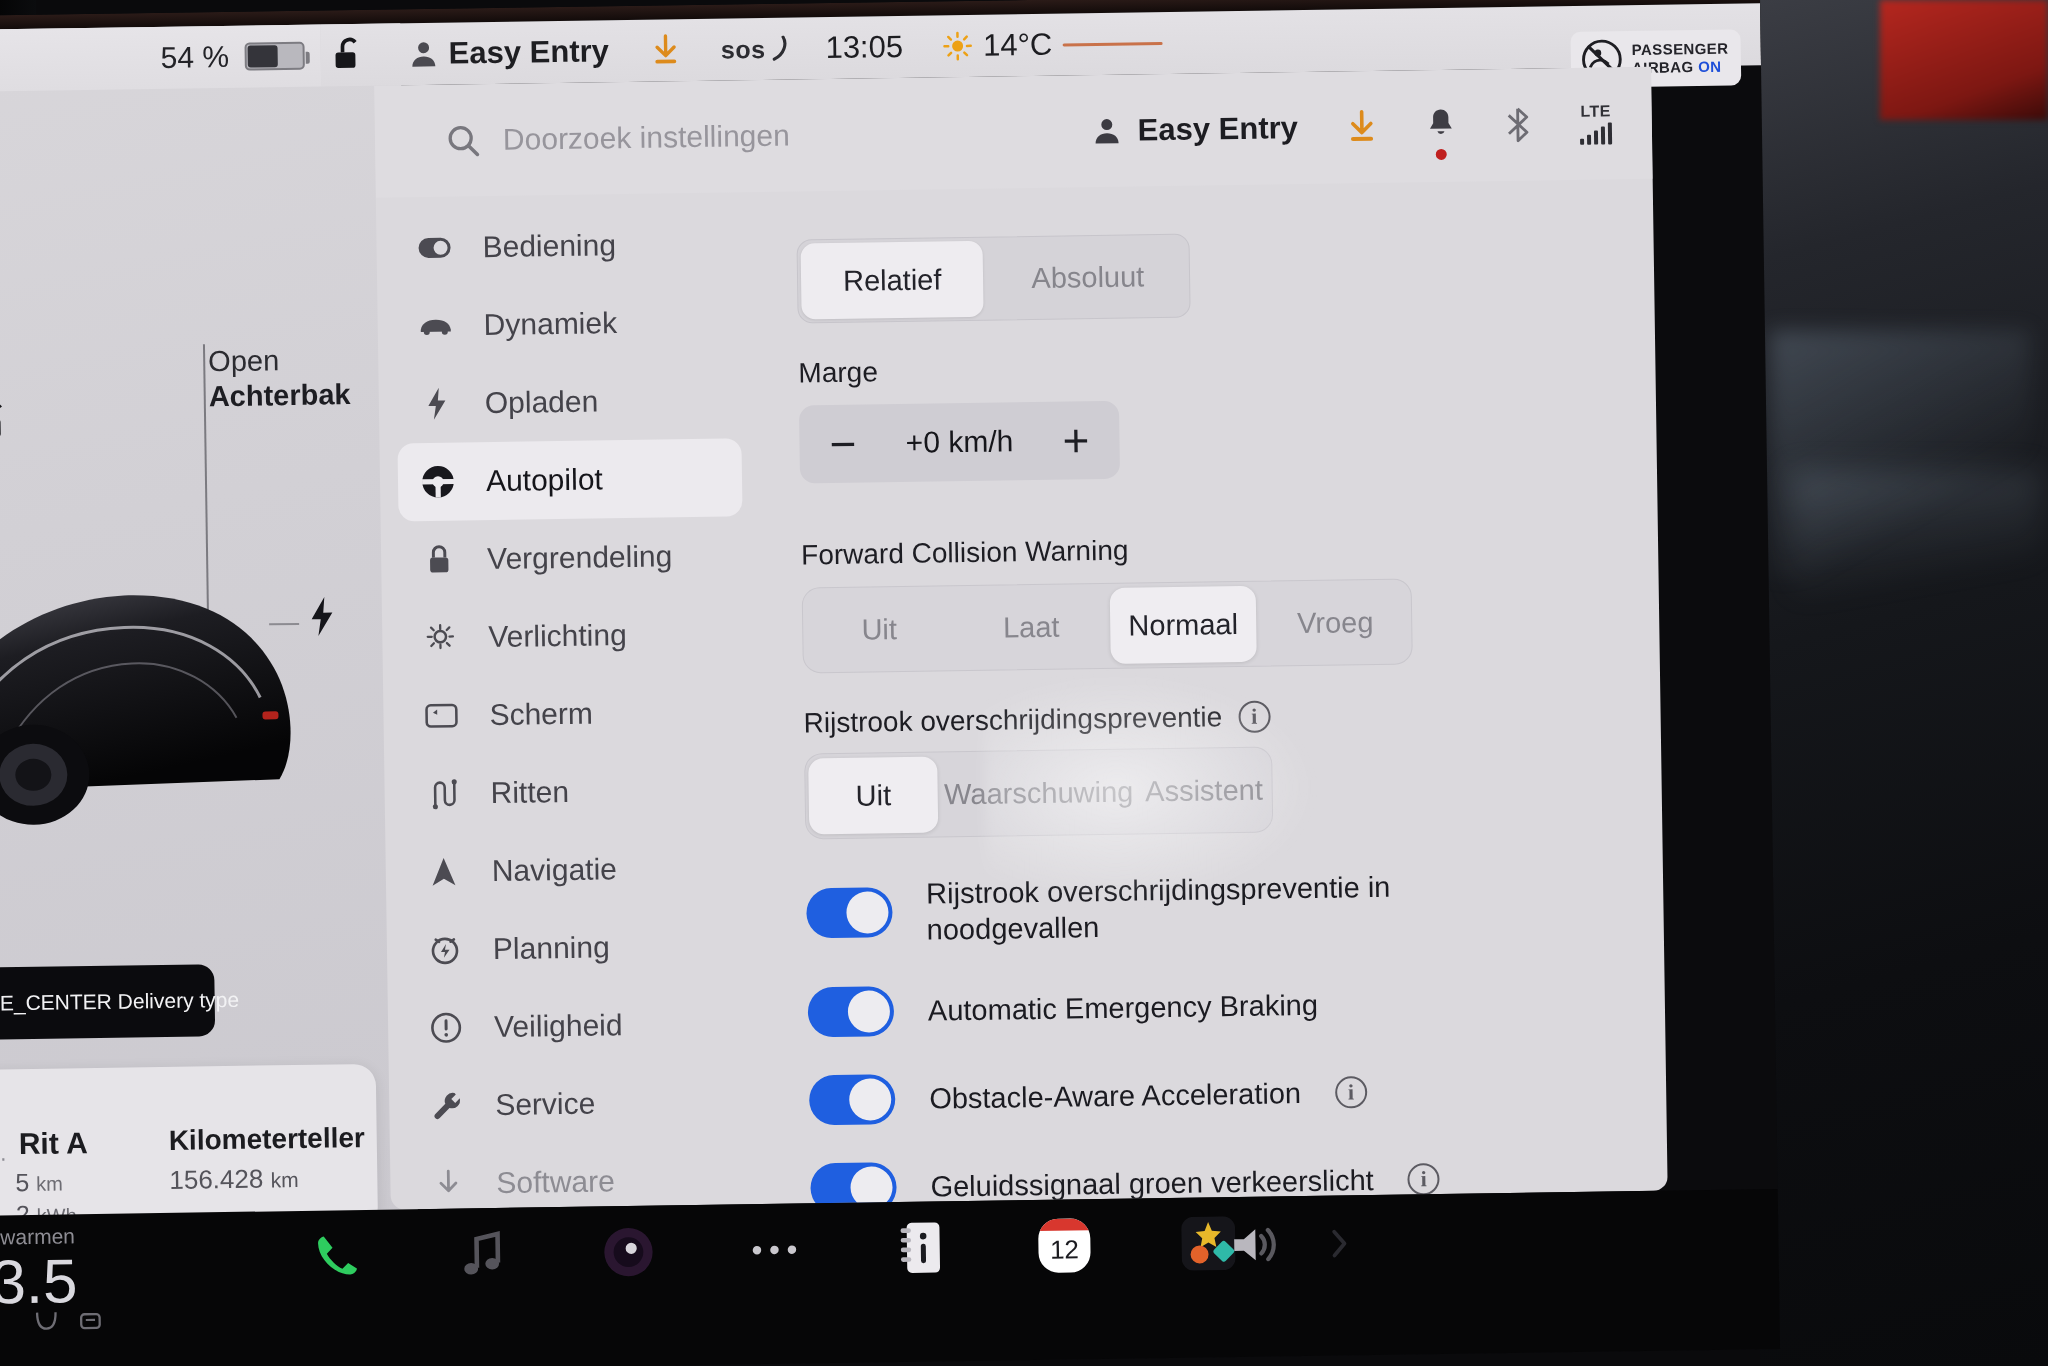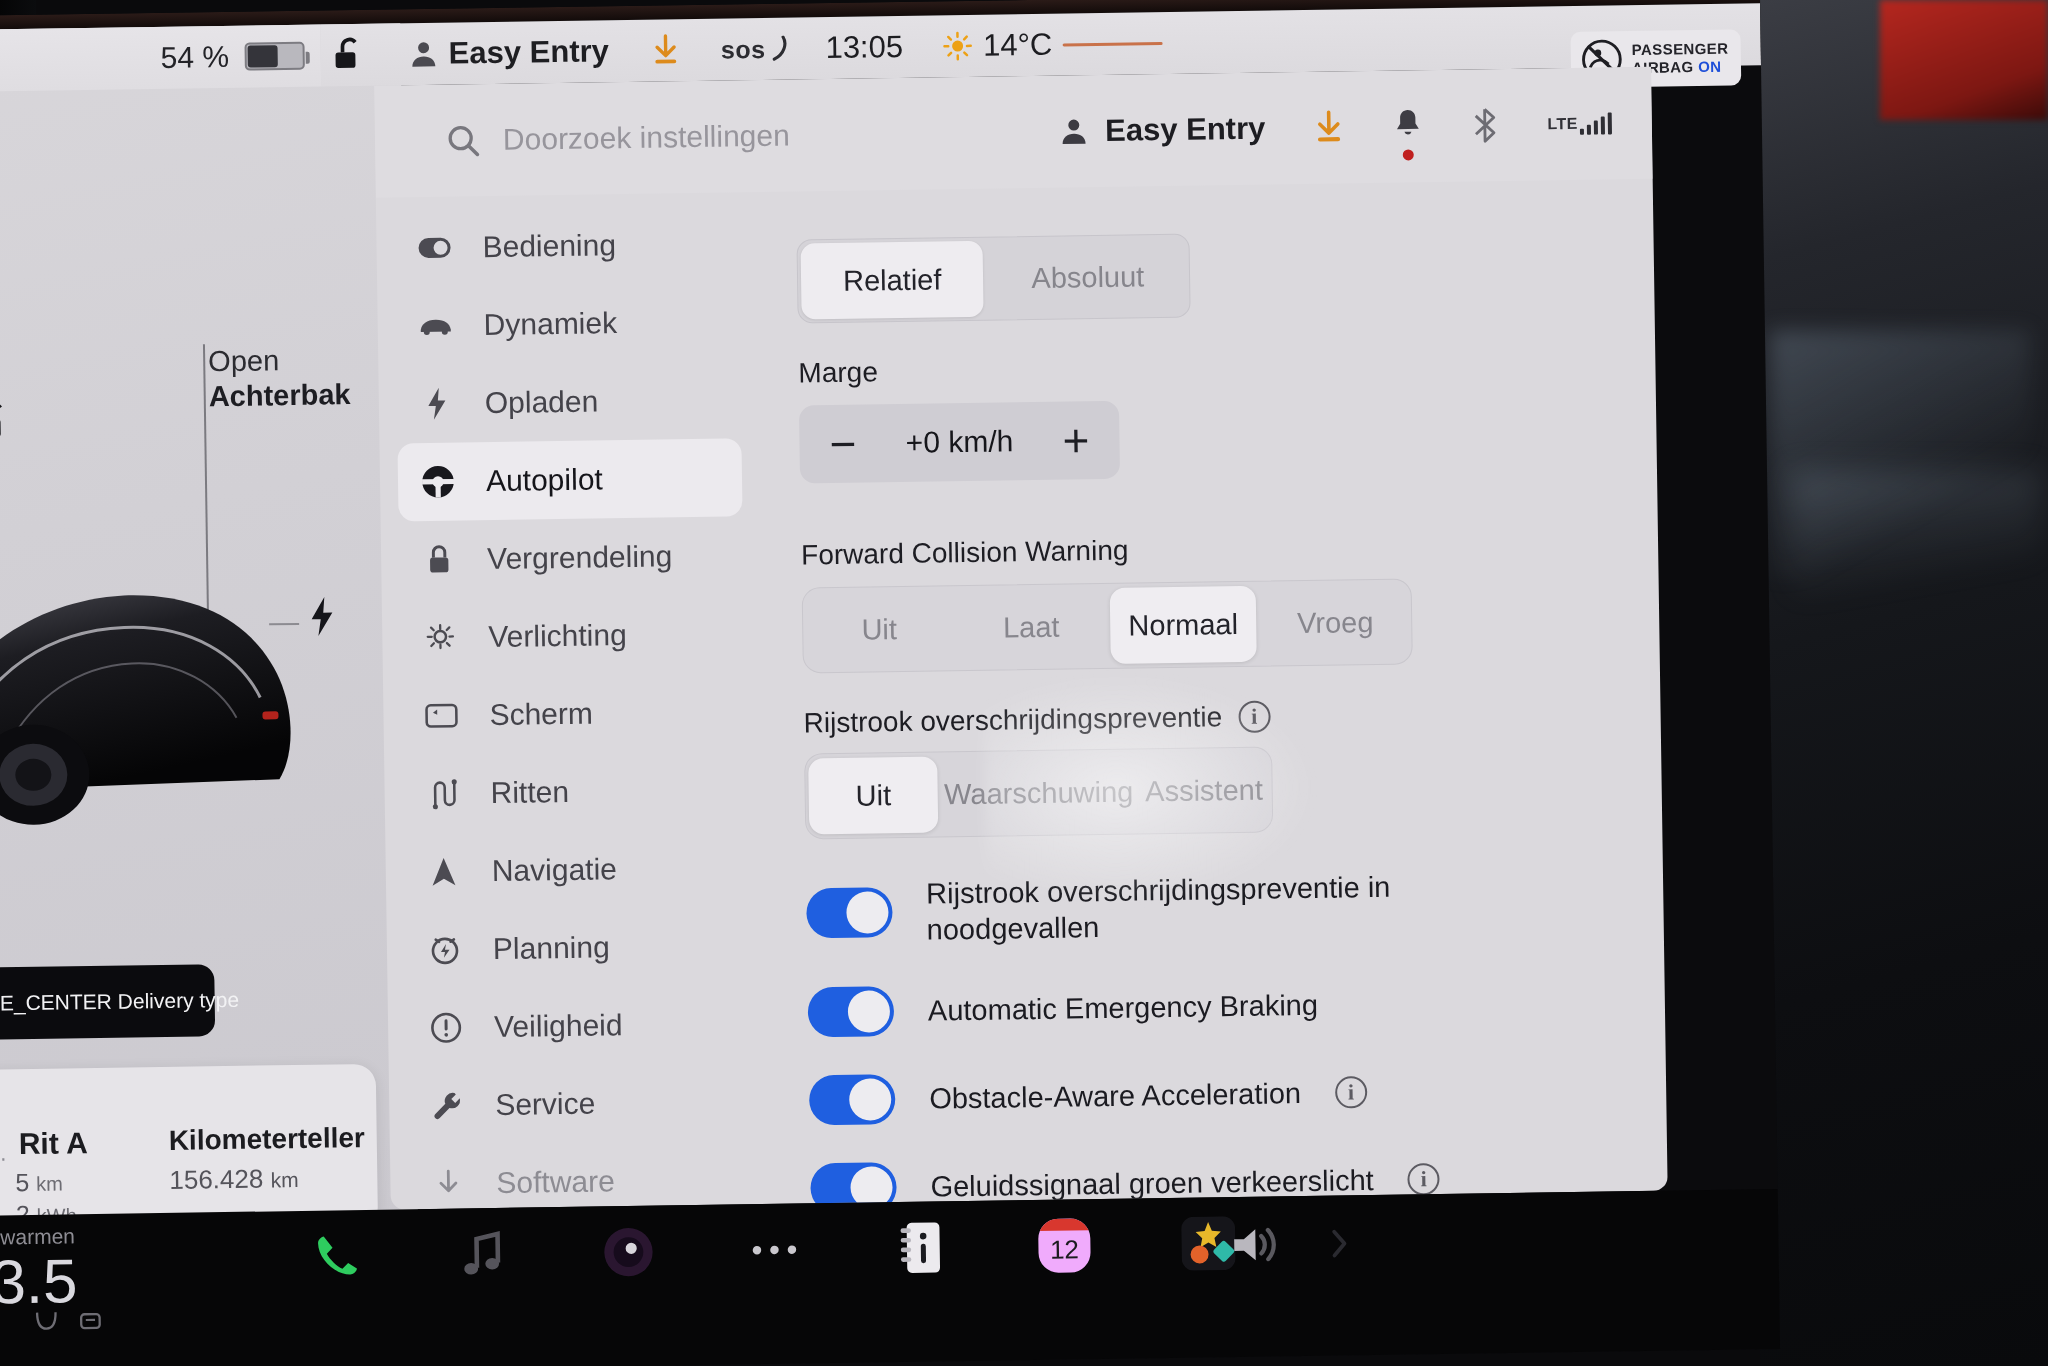--- a/index.html
+++ b/index.html
@@ -141,21 +141,21 @@
     position:absolute; left:0; top:0; width:1277px; height:112px;
     background:#dedce0;
     display:flex; align-items:center;
   }
   .search-wrap { display:flex; align-items:center; gap:22px; margin-left:70px; }
   .search-ph { font-size:30px; color:#97959c; }
   .head-right { position:absolute; right:40px; top:0; height:112px; display:flex; align-items:center; gap:48px;}
   .head-profile { display:flex; align-items:center; gap:16px; font-size:31px; color:#1d1d22; font-weight:600;}
   .bell-wrap { position:relative; }
   .bell-dot { position:absolute; left:50%; transform:translateX(-50%); top:42px; width:11px; height:11px; border-radius:50%; background:#c0201f;}
-  .lte-wrap { display:flex; flex-direction:row; align-items:center; gap:2px;}
+  .lte-wrap { display:flex; flex-direction:column; align-items:center; gap:2px;}
   .lte-txt { font-size:16px; font-weight:700; color:#303036; letter-spacing:.5px;}
   .bars { display:flex; align-items:flex-end; gap:3px; height:22px;}
   .bars i { width:4px; background:#2e2e34; display:block; border-radius:1px;}
 
   
   .side {
     position:absolute; left:0; top:112px; width:380px; bottom:0;
     padding-top:12px;
   }
   .side-item {
@@ -229,21 +229,21 @@
   }
   .climate-left { position:absolute; left:0px; top:10px; width:330px; }
   .climate-word { font-size:21px; color:#8e8d94; margin-left:-6px; }
   .climate-temp { font-size:62px; color:#d9d8de; font-weight:300; line-height:66px; margin-left:-22px;}
   .seat-icons { display:flex; gap:14px; margin-left:52px; margin-top:-6px; }
   .dock-icons {
     position:absolute; left:330px; top:18px; display:flex; align-items:center; gap:90px;
   }
   .dock-ic { width:56px; height:56px; display:flex; align-items:center; justify-content:center; }
   .vol-wrap { position:absolute; left:1250px; top:24px; display:flex; align-items:center; gap:40px;}
-  .cal-ic { width:52px; height:54px; background:#f0abfc; border-radius:20px; position:relative; overflow:hidden;}
+  .cal-ic { width:52px; height:54px; background:#ffffff; border-radius:20px; position:relative; overflow:hidden;}
   .cal-ic .top { position:absolute; left:0; right:0; top:0; height:12px; background:#d8372e;}
   .cal-ic .num { position:absolute; left:0; right:0; top:16px; text-align:center; font-size:26px; color:#1b1b20; font-weight:500;}
 </style>
 </head>
 <body>
 
 <div id="photo">
 
   <div class="env-right"></div>
   <div class="env-red-car"></div>

